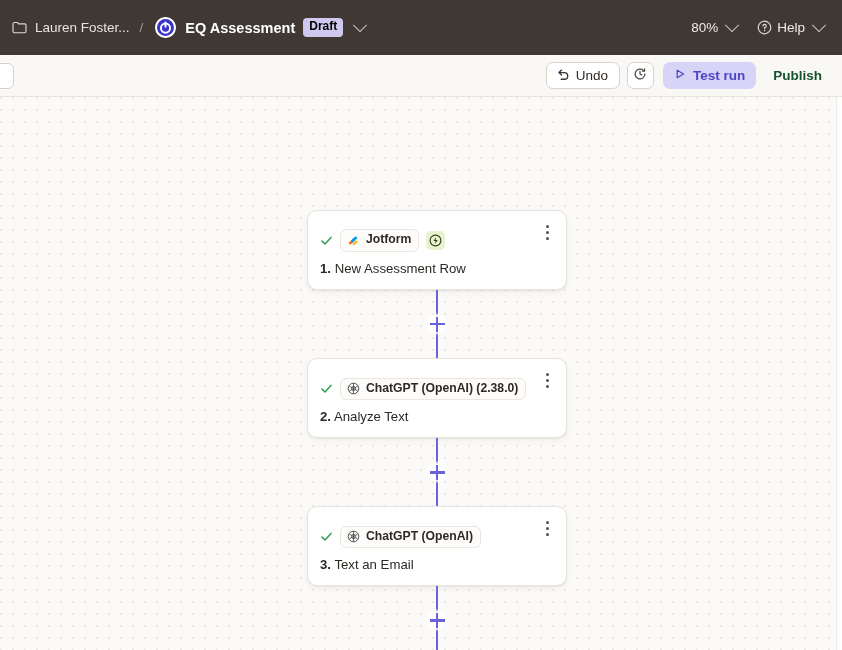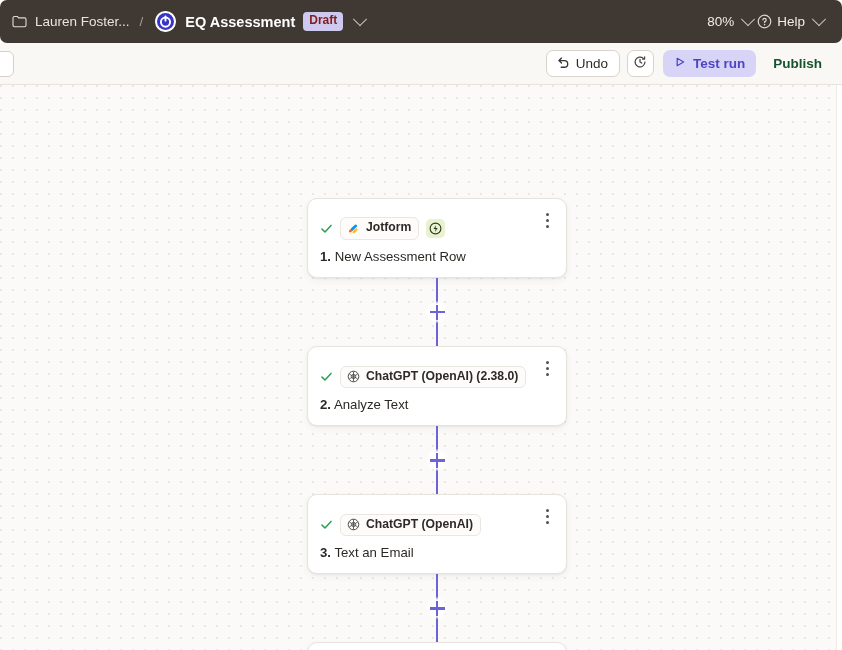--- a/index.html
+++ b/index.html
@@ -10,29 +10,28 @@
   body {
     width: 842px;
     height: 650px;
     overflow: hidden;
     font-family: "Liberation Sans", sans-serif;
     -webkit-font-smoothing: antialiased;
   }
 
   
   .header {
-    height: 43px;
+    height: 55px;
     background: #3f3833;
     display: flex;
     align-items: center;
     padding: 0 14px 0 12px;
     box-sizing: border-box;
     color: #f2efec;
     position: relative;
-    border-radius: 7px;
   }
   .header-left {
     display: flex;
     align-items: center;
     gap: 8px;
     flex: 1;
     min-width: 0;
   }
   .folder-icon {
     width: 15px; height: 13px;
@@ -60,21 +59,21 @@
   .app-badge svg { display: block; }
   .flow-title {
     font-size: 14.5px;
     font-weight: bold;
     color: #ffffff;
     white-space: nowrap;
     margin-left: 1px;
   }
   .draft-chip {
     background: #cfc9f0;
-    color: #7f1d1d;
+    color: #000000;
     font-size: 12px;
     font-weight: bold;
     border-radius: 4px;
     padding: 2px 6px 3px 6px;
     line-height: 1.15;
     white-space: nowrap;
   }
   .chev {
     display: inline-block;
     width: 9px; height: 9px;
@@ -82,20 +81,21 @@
     border-bottom: 1.6px solid #c9c1bb;
     transform: rotate(45deg) translate(-2px, -2px);
   }
   .chev-btn {
     width: 18px; height: 18px;
     display: flex; align-items: center; justify-content: center;
     flex: none;
   }
   .header-right {
     display: flex;
+    gap: 16px;
     flex: none;
     margin-left: 43px;
   }
   .zoom-ctl, .help-ctl {
     display: flex;
     align-items: center;
     gap: 5px;
     font-size: 13.5px;
     color: #f0ece9;
     white-space: nowrap;

